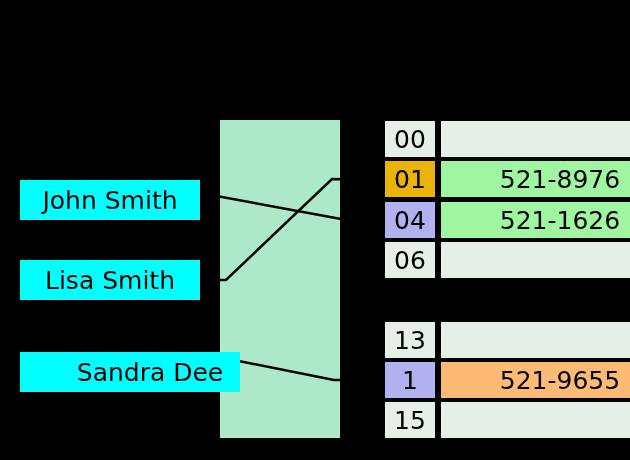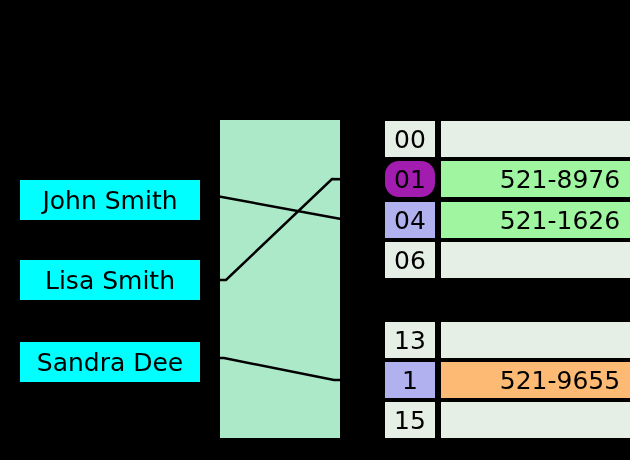--- a/index.html
+++ b/index.html
@@ -23,21 +23,21 @@
     height: 40px;
     background: var(--key-box, #00ffff);
     display: flex;
     align-items: center;
     justify-content: center;
     font-size: 25px;
     z-index: 3;
   }
   .key-0 { top: 180px; }
   .key-1 { top: 260px; }
-  .key-2 { top: 342px; }
+  .key-2 { top: 352px; padding-left: 40px; }
 
   .hash-box {
     position: absolute;
     left: 220px;
     top: 120px;
     width: 120px;
     height: 318px;
     background: var(--hash-box, #ace9c9);
     z-index: 1;
   }
@@ -111,21 +111,21 @@
   </div>
   <div class="key-box key-2">
     <span>Sandra Dee</span>
   </div>
 
   <div class="bucket-row r0">
     <div class="idx" style="background: rgb(230, 239, 229);">00</div>
     <div class="val" style="background: rgb(230, 239, 229);"></div>
   </div>
   <div class="bucket-row r1">
-    <div class="idx" style="background: #a21caf; border-radius: 14px;">01</div>
+    <div class="idx" style="background: #eab308;">01</div>
     <div class="val" style="background: rgb(160, 245, 160);">521-8976</div>
   </div>
   <div class="bucket-row r2">
     <div class="idx" style="background: rgb(177, 177, 240);">04</div>
     <div class="val" style="background: rgb(160, 245, 160);">521-1626</div>
   </div>
   <div class="bucket-row r3">
     <div class="idx" style="background: rgb(230, 239, 229);">06</div>
     <div class="val" style="background: rgb(230, 239, 229);"></div>
   </div>

